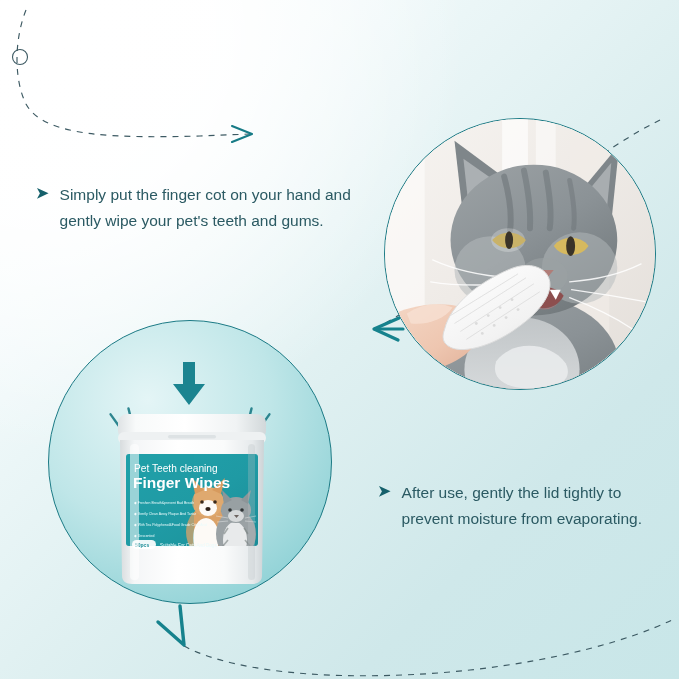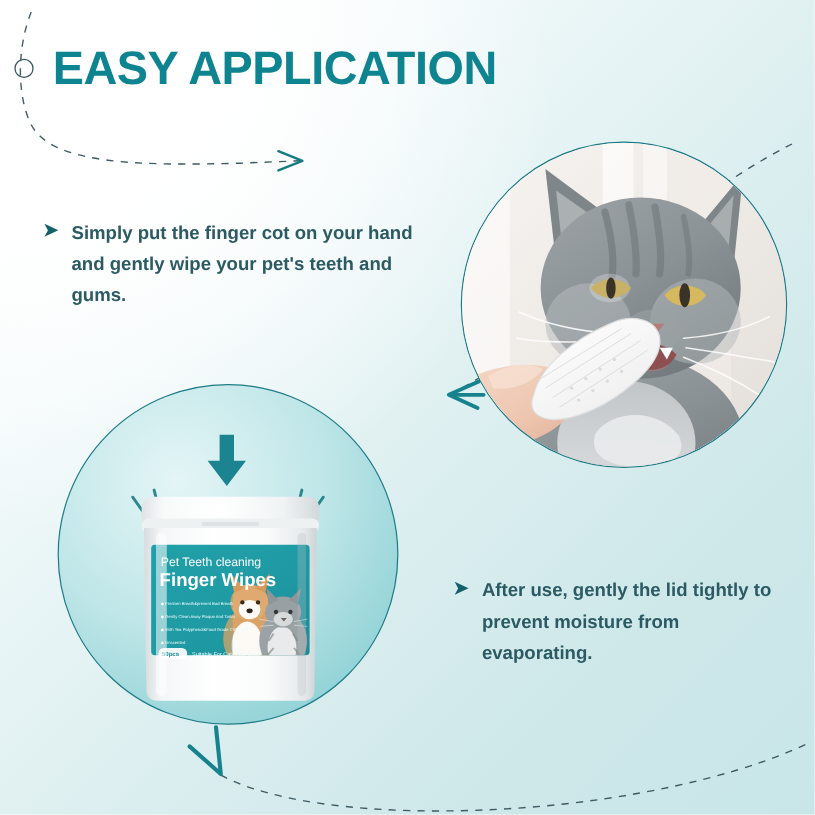--- a/index.html
+++ b/index.html
@@ -24,21 +24,21 @@
     color:#0e8490;white-space:nowrap;
   }
 
   
   .bullet{position:absolute;display:flex;align-items:flex-start;}
   .bullet .marker{
     color:#15606b;font-size:15px;line-height:22px;margin-right:11px;
     flex:0 0 auto;font-weight:bold;
   }
   .bullet .btext{
-    color:#2b5a63;font-size:15.5px;line-height:26px;font-weight:bold;
+    color:#2b5a63;font-size:15.5px;line-height:26px;
   }
   #bullet-1{left:36px;top:182px;width:320px;}
   #bullet-2{left:378px;top:480px;width:270px;}
 
   
   .photo-circle{
     position:absolute;left:384px;top:118px;width:272px;height:272px;
     border-radius:50%;overflow:hidden;
     border:1.6px solid #1b7a85;
     box-sizing:border-box;
@@ -83,21 +83,20 @@
     </g>
 
     <path d="M 184 646 C 240 676 360 682 470 670 C 560 660 630 640 672 620" fill="none" stroke="#3d5a63" stroke-width="1.15" stroke-dasharray="6 6"></path>
 
     <g>
       <path d="M 172 600 L 184 644 L 196 600" fill="none" stroke="#16828d" stroke-width="3.2" stroke-linecap="round" stroke-linejoin="round" opacity="0"></path>
       <path d="M 158 622 L 184 645 L 180 606" fill="none" stroke="#16828d" stroke-width="3.4" stroke-linecap="round" stroke-linejoin="round"></path>
     </g>
   </svg>
 
-  <div class="title">EASY APPLICATION</div>
 
   <div class="bullet" id="bullet-1">
     <span class="marker">➤</span>
     <span class="btext">Simply put the finger cot on your hand and gently wipe your pet's teeth and gums.</span>
   </div>
 
   <div class="bullet" id="bullet-2">
     <span class="marker">➤</span>
     <span class="btext">After use, gently the lid tightly to prevent moisture from evaporating.</span>
   </div>

